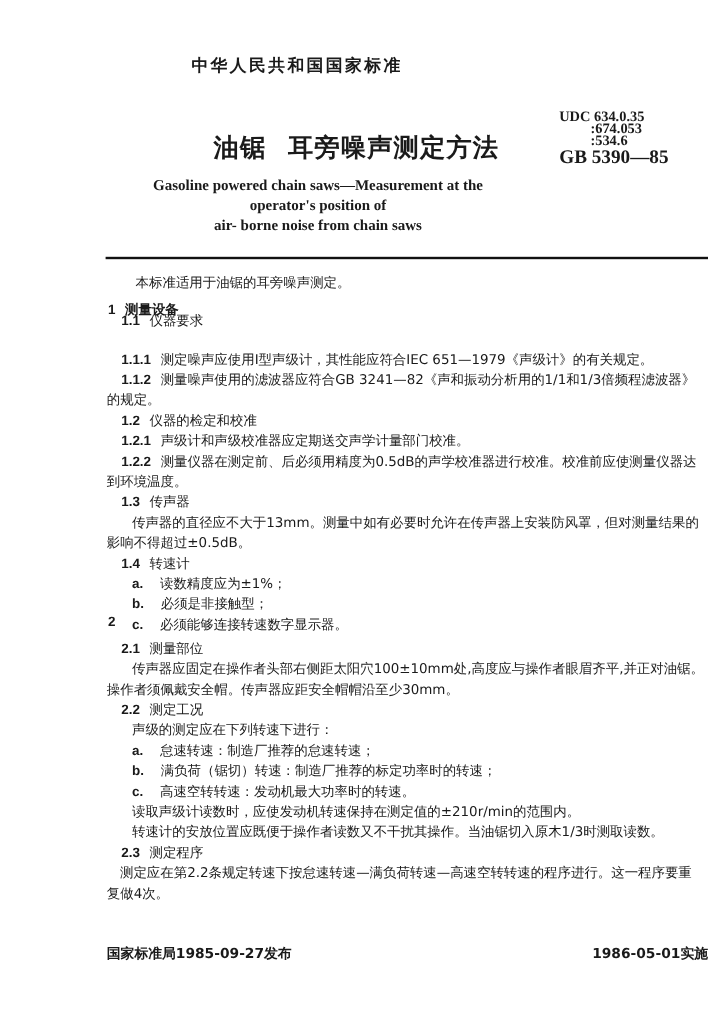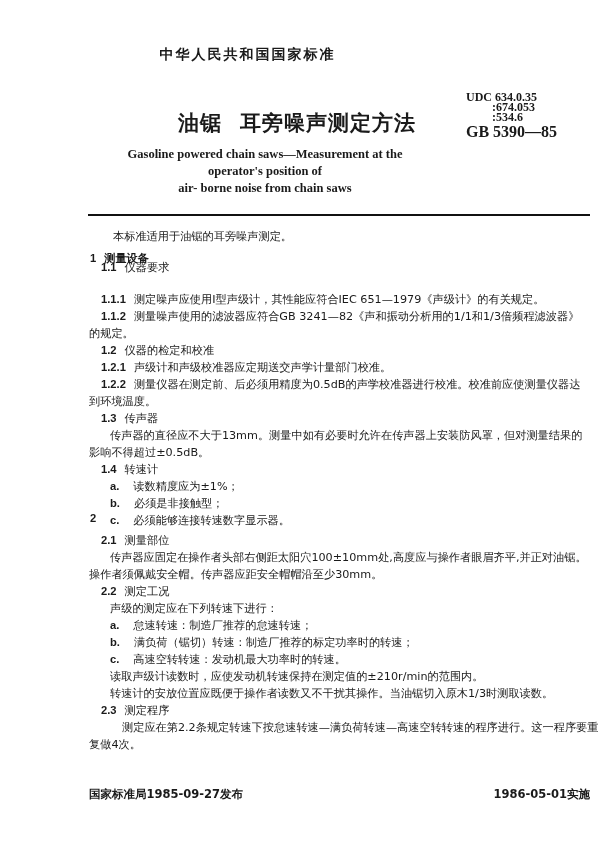--- a/index.html
+++ b/index.html
@@ -144,17 +144,17 @@
 </div>
 <div class="abs body" style="left:110px; top:651px;">
   <span class="num" style="margin-right:14px">c.</span><span>高速空转转速：发动机最大功率时的转速。</span>
 </div>
 <div class="abs body" style="left:110px; top:668px;">读取声级计读数时，应使发动机转速保持在测定值的±210r/min的范围内。</div>
 <div class="abs body" style="left:110px; top:685px;">转速计的安放位置应既便于操作者读数又不干扰其操作。当油锯切入原木1/3时测取读数。</div>
 
 <div class="abs body" style="left:101px; top:702px;">
   <span class="num">2.3</span><span>测定程序</span>
 </div>
-<div class="abs body" style="left:122px; top:719px;text-align:right;">测定应在第2.2条规定转速下按怠速转速—满负荷转速—高速空转转速的程序进行。这一程序要重</div>
+<div class="abs body" style="left:100px; top:719px;text-align:right;">测定应在第2.2条规定转速下按怠速转速—满负荷转速—高速空转转速的程序进行。这一程序要重</div>
 <div class="abs body" style="left:89px; top:736px;">复做4次。</div>
 
 <div class="abs footer" style="left:89px; top:787px;">国家标准局1985-09-27发布</div>
 <div class="abs footer" style="right:10px; top:787px; text-align:right;">1986-05-01实施</div>
 
 </body></html>

